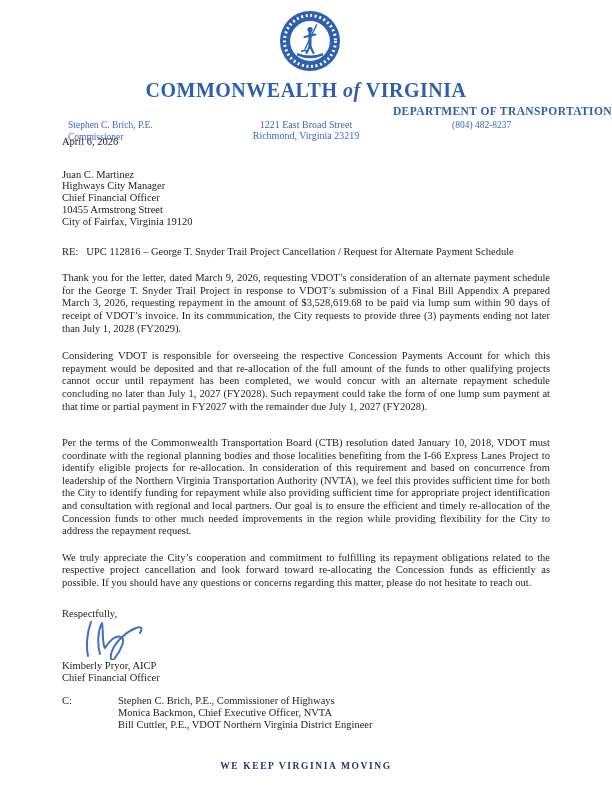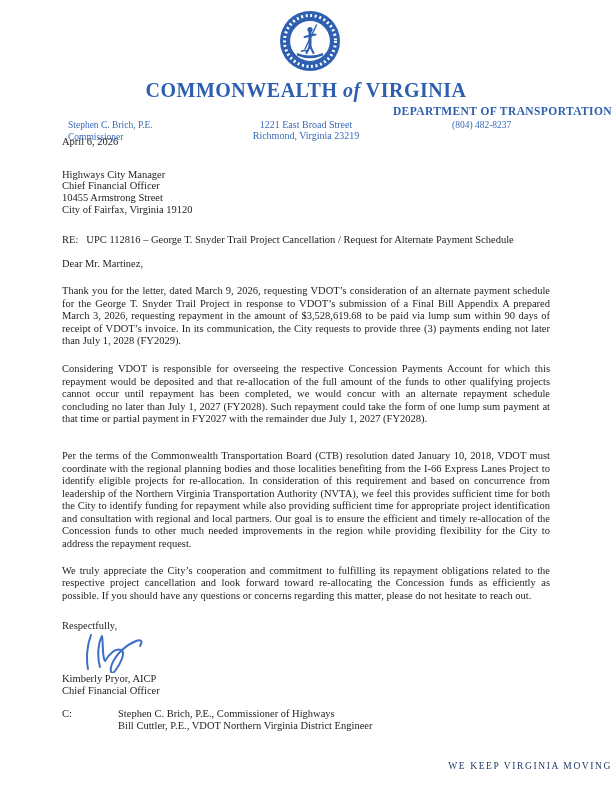--- a/index.html
+++ b/index.html
@@ -78,23 +78,23 @@
   .para.p3 { margin-top: 24px; }
   .para.p4 { }
   .closing { margin-top: 18px; }
   .signature-svg { display: block; margin: -2px 0 0 12px; }
   .signer { line-height: 12px; }
   .cc-block { margin-top: 11px; display: flex; line-height: 11.8px; }
   .cc-label { width: 56px; }
   .footer {
     position: absolute;
     top: 761px; left: 0; right: 0;
-    text-align: right;
+    text-align: center;
     font-size: 9.5px;
-    font-weight: normal;
+    font-weight: bold;
     letter-spacing: 1.6px;
     color: #1f3a67;
   }
 </style>
 </head>
 <body>
 
 <div class="page">
 
   <svg class="seal" viewBox="0 0 64 64" aria-hidden="true">
@@ -123,31 +123,31 @@
   <div class="commissioner">
     <div>Stephen C. Brich, P.E.</div>
     <div>Commissioner</div>
   </div>
   <div class="phone">(804) 482-8237</div>
 
   <div class="letter-body">
     <div class="date">April 6, 2026</div>
 
     <div class="recipient">
+      <div>Juan C. Martinez</div>
       <div>Highways City Manager</div>
       <div>Chief Financial Officer</div>
       <div>10455 Armstrong Street</div>
       <div>City of Fairfax, Virginia 19120</div>
     </div>
 
     <div class="re-line">
       <span class="re-label">RE:</span><span>UPC 112816 – George T. Snyder Trail Project Cancellation / Request for Alternate Payment Schedule</span>
     </div>
 
-    <div class="salutation">Dear Mr. Martinez,</div>
 
     <p class="para p1">Thank you for the letter, dated March 9, 2026, requesting VDOT’s consideration of an alternate payment schedule for the George T. Snyder Trail Project in response to VDOT’s submission of a Final Bill Appendix A prepared March 3, 2026, requesting repayment in the amount of $3,528,619.68 to be paid via lump sum within 90 days of receipt of VDOT’s invoice.  In its communication, the City requests to provide three (3) payments ending not later than July 1, 2028 (FY2029).</p>
     <p class="para p2">Considering VDOT is responsible for overseeing the respective Concession Payments Account for which this repayment would be deposited and that re-allocation of the full amount of the funds to other qualifying projects cannot occur until repayment has been completed, we would concur with an alternate repayment schedule concluding no later than July 1, 2027 (FY2028).  Such repayment could take the form of one lump sum payment at that time or partial payment in FY2027 with the remainder due July 1, 2027 (FY2028).</p>
     <p class="para p3">Per the terms of the Commonwealth Transportation Board (CTB) resolution dated January 10, 2018, VDOT must coordinate with the regional planning bodies and those localities benefiting from the I-66 Express Lanes Project to identify eligible projects for re-allocation.  In consideration of this requirement and based on concurrence from leadership of the Northern Virginia Transportation Authority (NVTA), we feel this provides sufficient time for both the City to identify funding for repayment while also providing sufficient time for appropriate project identification and consultation with regional and local partners.  Our goal is to ensure the efficient and timely re-allocation of the Concession funds to other much needed improvements in the region while providing flexibility for the City to address the repayment request.</p>
     <p class="para p4">We truly appreciate the City’s cooperation and commitment to fulfilling its repayment obligations related to the respective project cancellation and look forward toward re-allocating the Concession funds as efficiently as possible.  If you should have any questions or concerns regarding this matter, please do not hesitate to reach out.</p>
 
     <div class="closing">Respectfully,</div>
 
     <svg class="signature-svg" width="96" height="42" viewBox="0 0 96 42" aria-hidden="true">
       <path d="M14 38 C12 28 13 14 17 4 M26 36 C23 26 24 12 28 5 C29.5 14 28 26 31 30 C36 22 42 17 47 19 C52 21 47 32 41 40 C38 44 35 41 38 33 C42 23 52 14 62 10 C67 8 69 10 66 15" fill="none" stroke="#3f6fc5" stroke-width="2" stroke-linecap="round" stroke-linejoin="round"></path>
@@ -155,20 +155,21 @@
 
     <div class="signer">
       <div>Kimberly Pryor, AICP</div>
       <div>Chief Financial Officer</div>
     </div>
 
     <div class="cc-block">
       <div class="cc-label">C:</div>
       <div class="cc-lines">
         <div>Stephen C. Brich, P.E., Commissioner of Highways</div>
+        <div>Monica Backmon, Chief Executive Officer, NVTA</div>
         <div>Bill Cuttler, P.E., VDOT Northern Virginia District Engineer</div>
       </div>
     </div>
   </div>
 
   <div class="footer">WE KEEP VIRGINIA MOVING</div>
 
 </div>
 
 </body></html>

